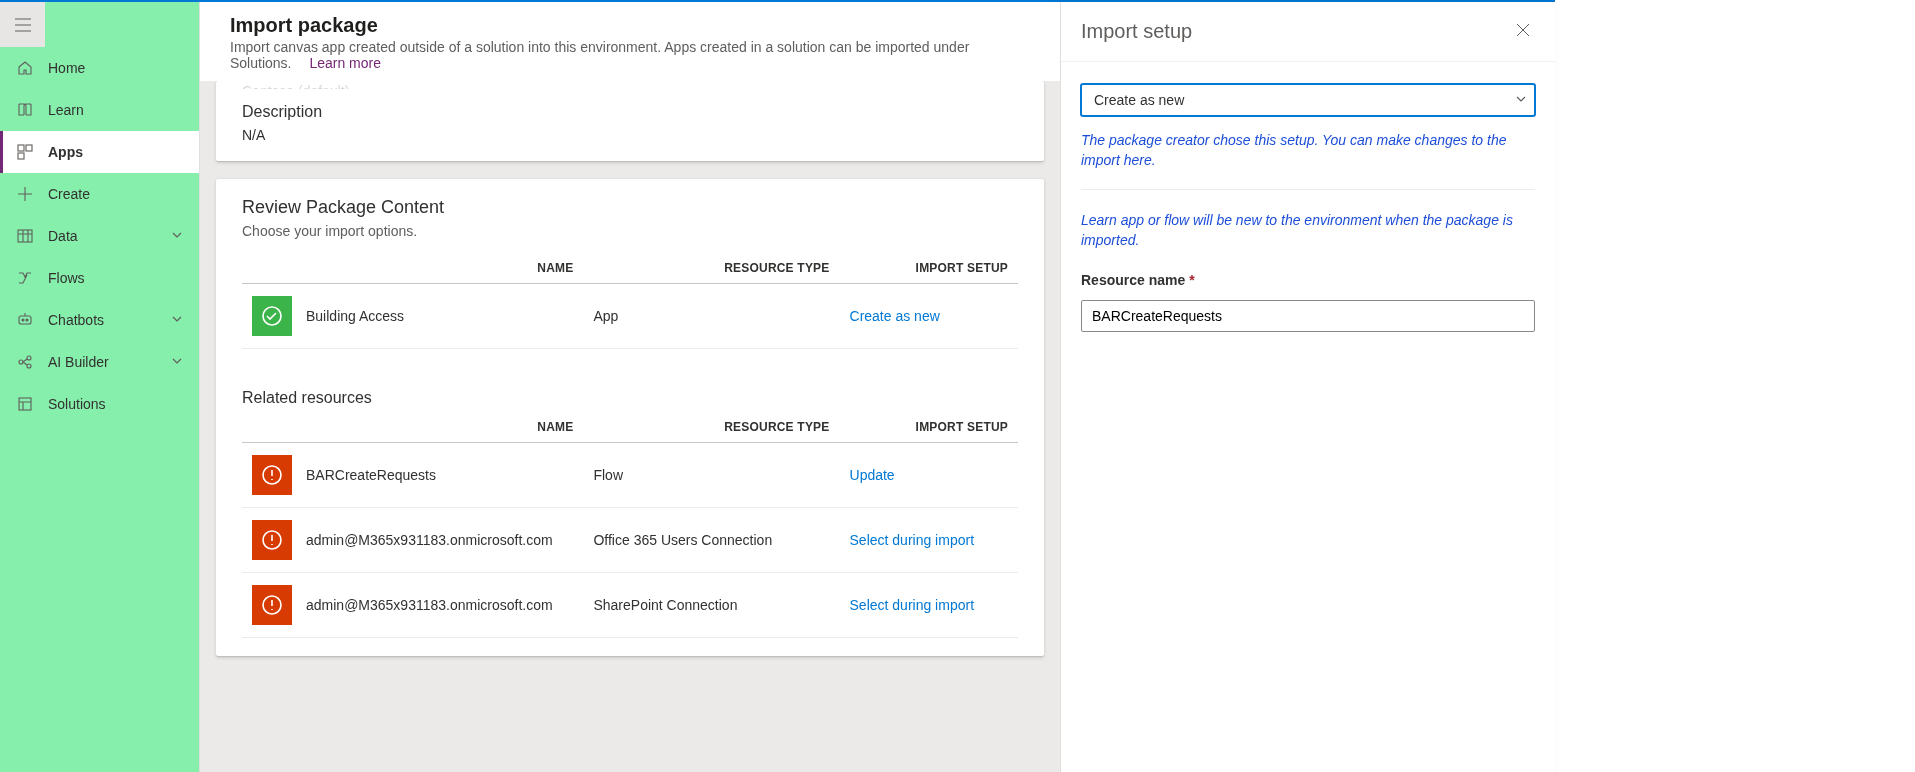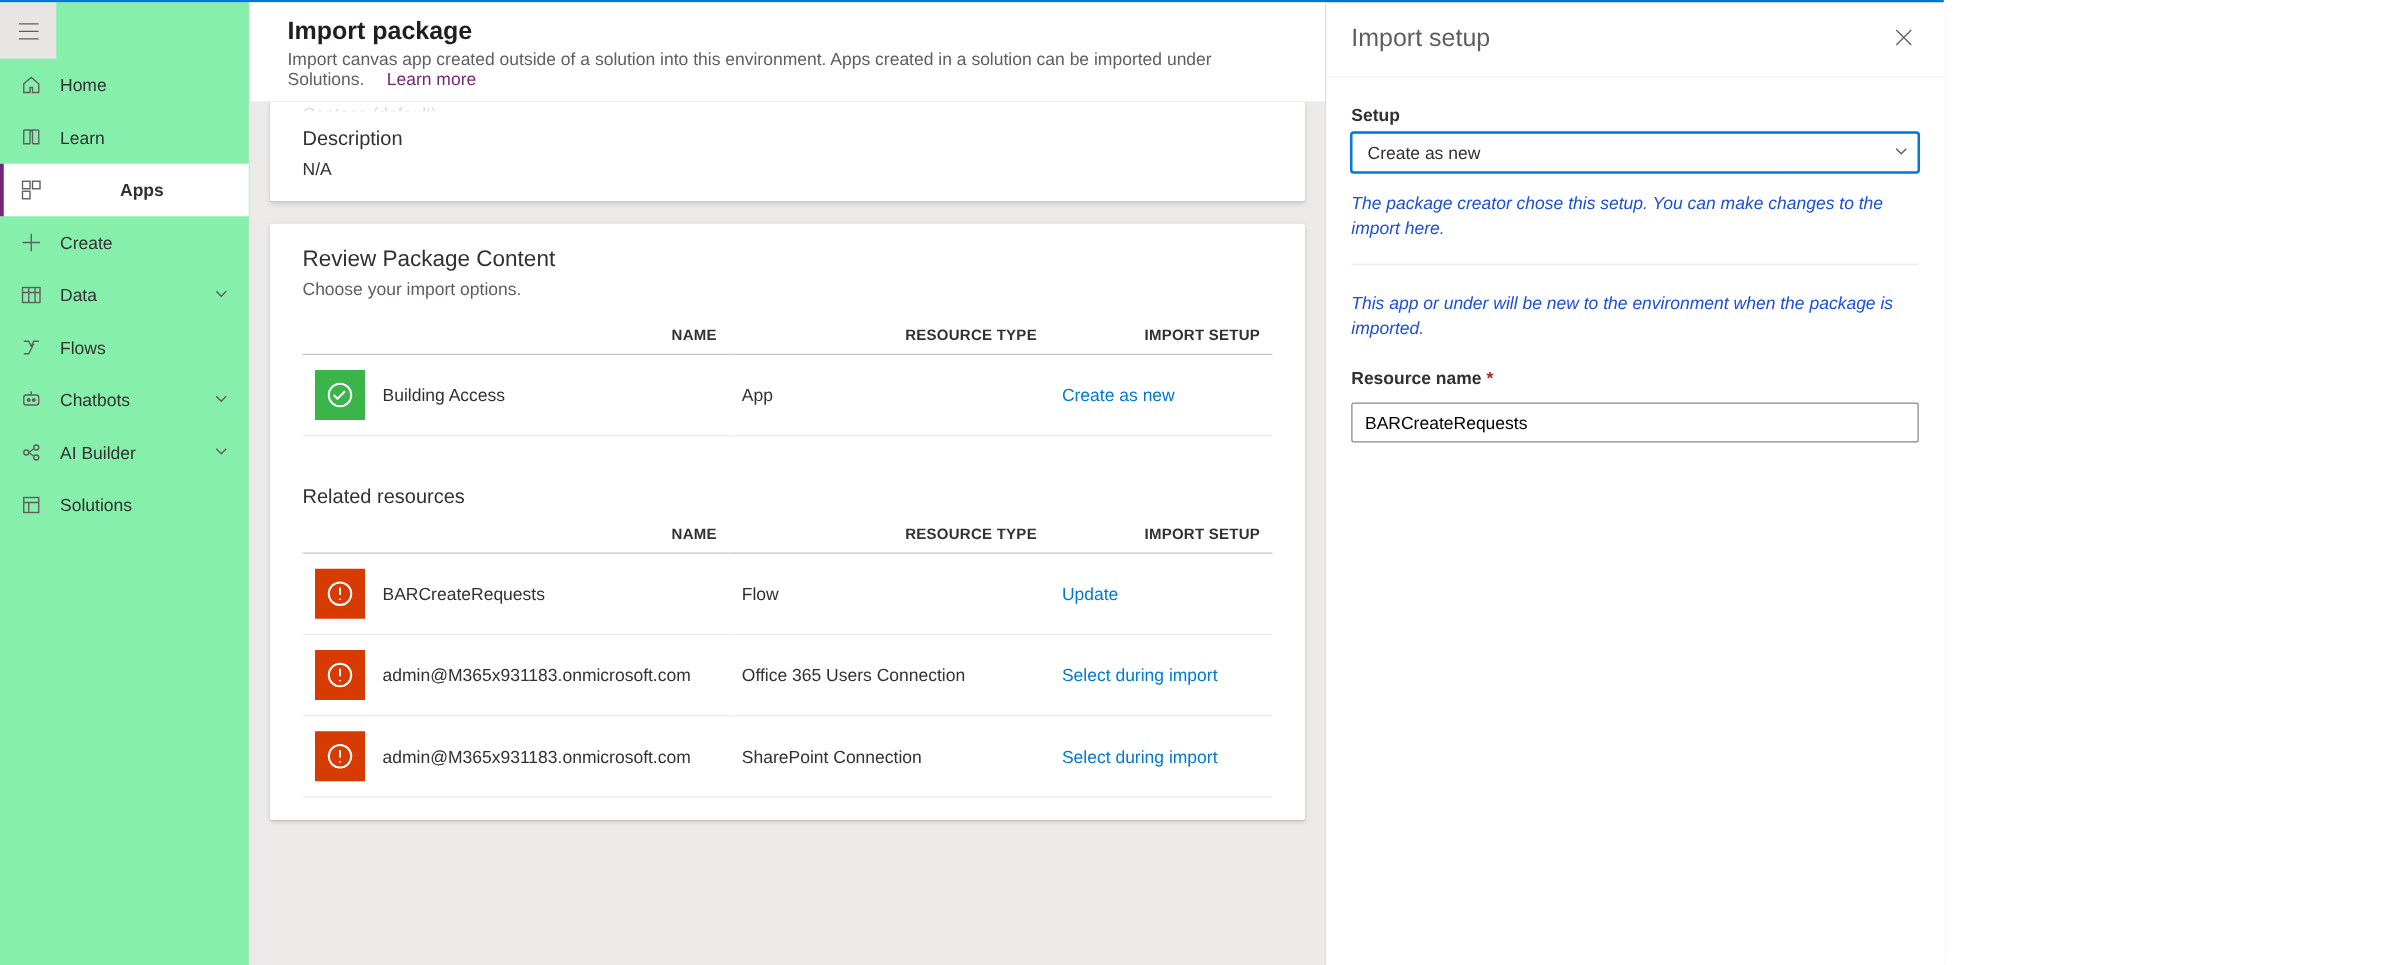--- a/index.html
+++ b/index.html
@@ -10,21 +10,21 @@
       background: #fff;
       overflow: hidden;
     }
     .app { display: flex; height: 772px; width: 1555px; border-top: 2px solid #0078d4; }
     
     
     .sidebar { width: 200px; background: #86efac; border-right: 1px solid #e1dfdd; flex-shrink: 0; }
     .hamburger { width: 45px; height: 45px; display: flex; align-items: center; justify-content: center; background: #e8e6e4; cursor: pointer; }
     .nav-items { padding-top: 0; }
     .nav-item { height: 42px; display: flex; align-items: center; padding: 0 16px; cursor: pointer; position: relative; }
-    .nav-item.active { background: #fff; font-weight: 600; gap: 48px; }
+    .nav-item.active { background: #fff; font-weight: 600; }
     .nav-item.active::before { content: ""; position: absolute; left: 0; top: 0; bottom: 0; width: 3px; background: #742774; }
     .nav-icon { width: 18px; height: 18px; margin-right: 14px; display: flex; align-items: center; justify-content: center; color: #605e5c; flex-shrink: 0; }
     .nav-label { flex: 1; }
     .nav-chevron { color: #605e5c; }
     
     
     .main { flex: 1; background: #f0abfc; display: flex; flex-direction: column; min-width: 0; position: relative; }
     .main-bg { position: absolute; inset: 0; background: #eceae8; }
     .page-header { padding: 12px 30px 10px; position: relative; background: #fff; z-index: 1; }
     .page-title { font-size: 20px; font-weight: 600; color: #201f1e; }
@@ -283,30 +283,29 @@
   <aside class="right-panel">
     <div class="panel-header">
       <div class="panel-title">Import setup</div>
       <div class="close-btn">
         <svg width="16" height="16" viewBox="0 0 16 16" stroke="currentColor" stroke-width="1">
             <path d="M2 2l12 12M14 2L2 14"></path>
           </svg>
       </div>
     </div>
     <div class="panel-body">
-      <div class="form-label">Setup</div>
       <div class="select-wrap">
         <input class="select-input" readonly="" value="Create as new" style="">
         <span class="select-chevron"><svg width="12" height="12" viewBox="0 0 12 12" fill="none" stroke="currentColor" stroke-width="1.2">
               <path d="M2 4l4 4 4-4"></path>
             </svg></span>
       </div>
       <p class="help-text">The package creator chose this setup. You can make changes to the import here.</p>
       <div class="divider"></div>
-      <p class="help-text">This app or under will be new to the environment when the package is imported.</p>
+      <p class="help-text">Learn app or flow will be new to the environment when the package is imported.</p>
       <div style="height:22px"></div>
       <div class="form-label">
         <span>Resource name</span> <span class="req">*</span>
       </div>
       <input class="text-input" value="BARCreateRequests" style="">
     </div>
   </aside>
 </div>
 
 </body></html>

